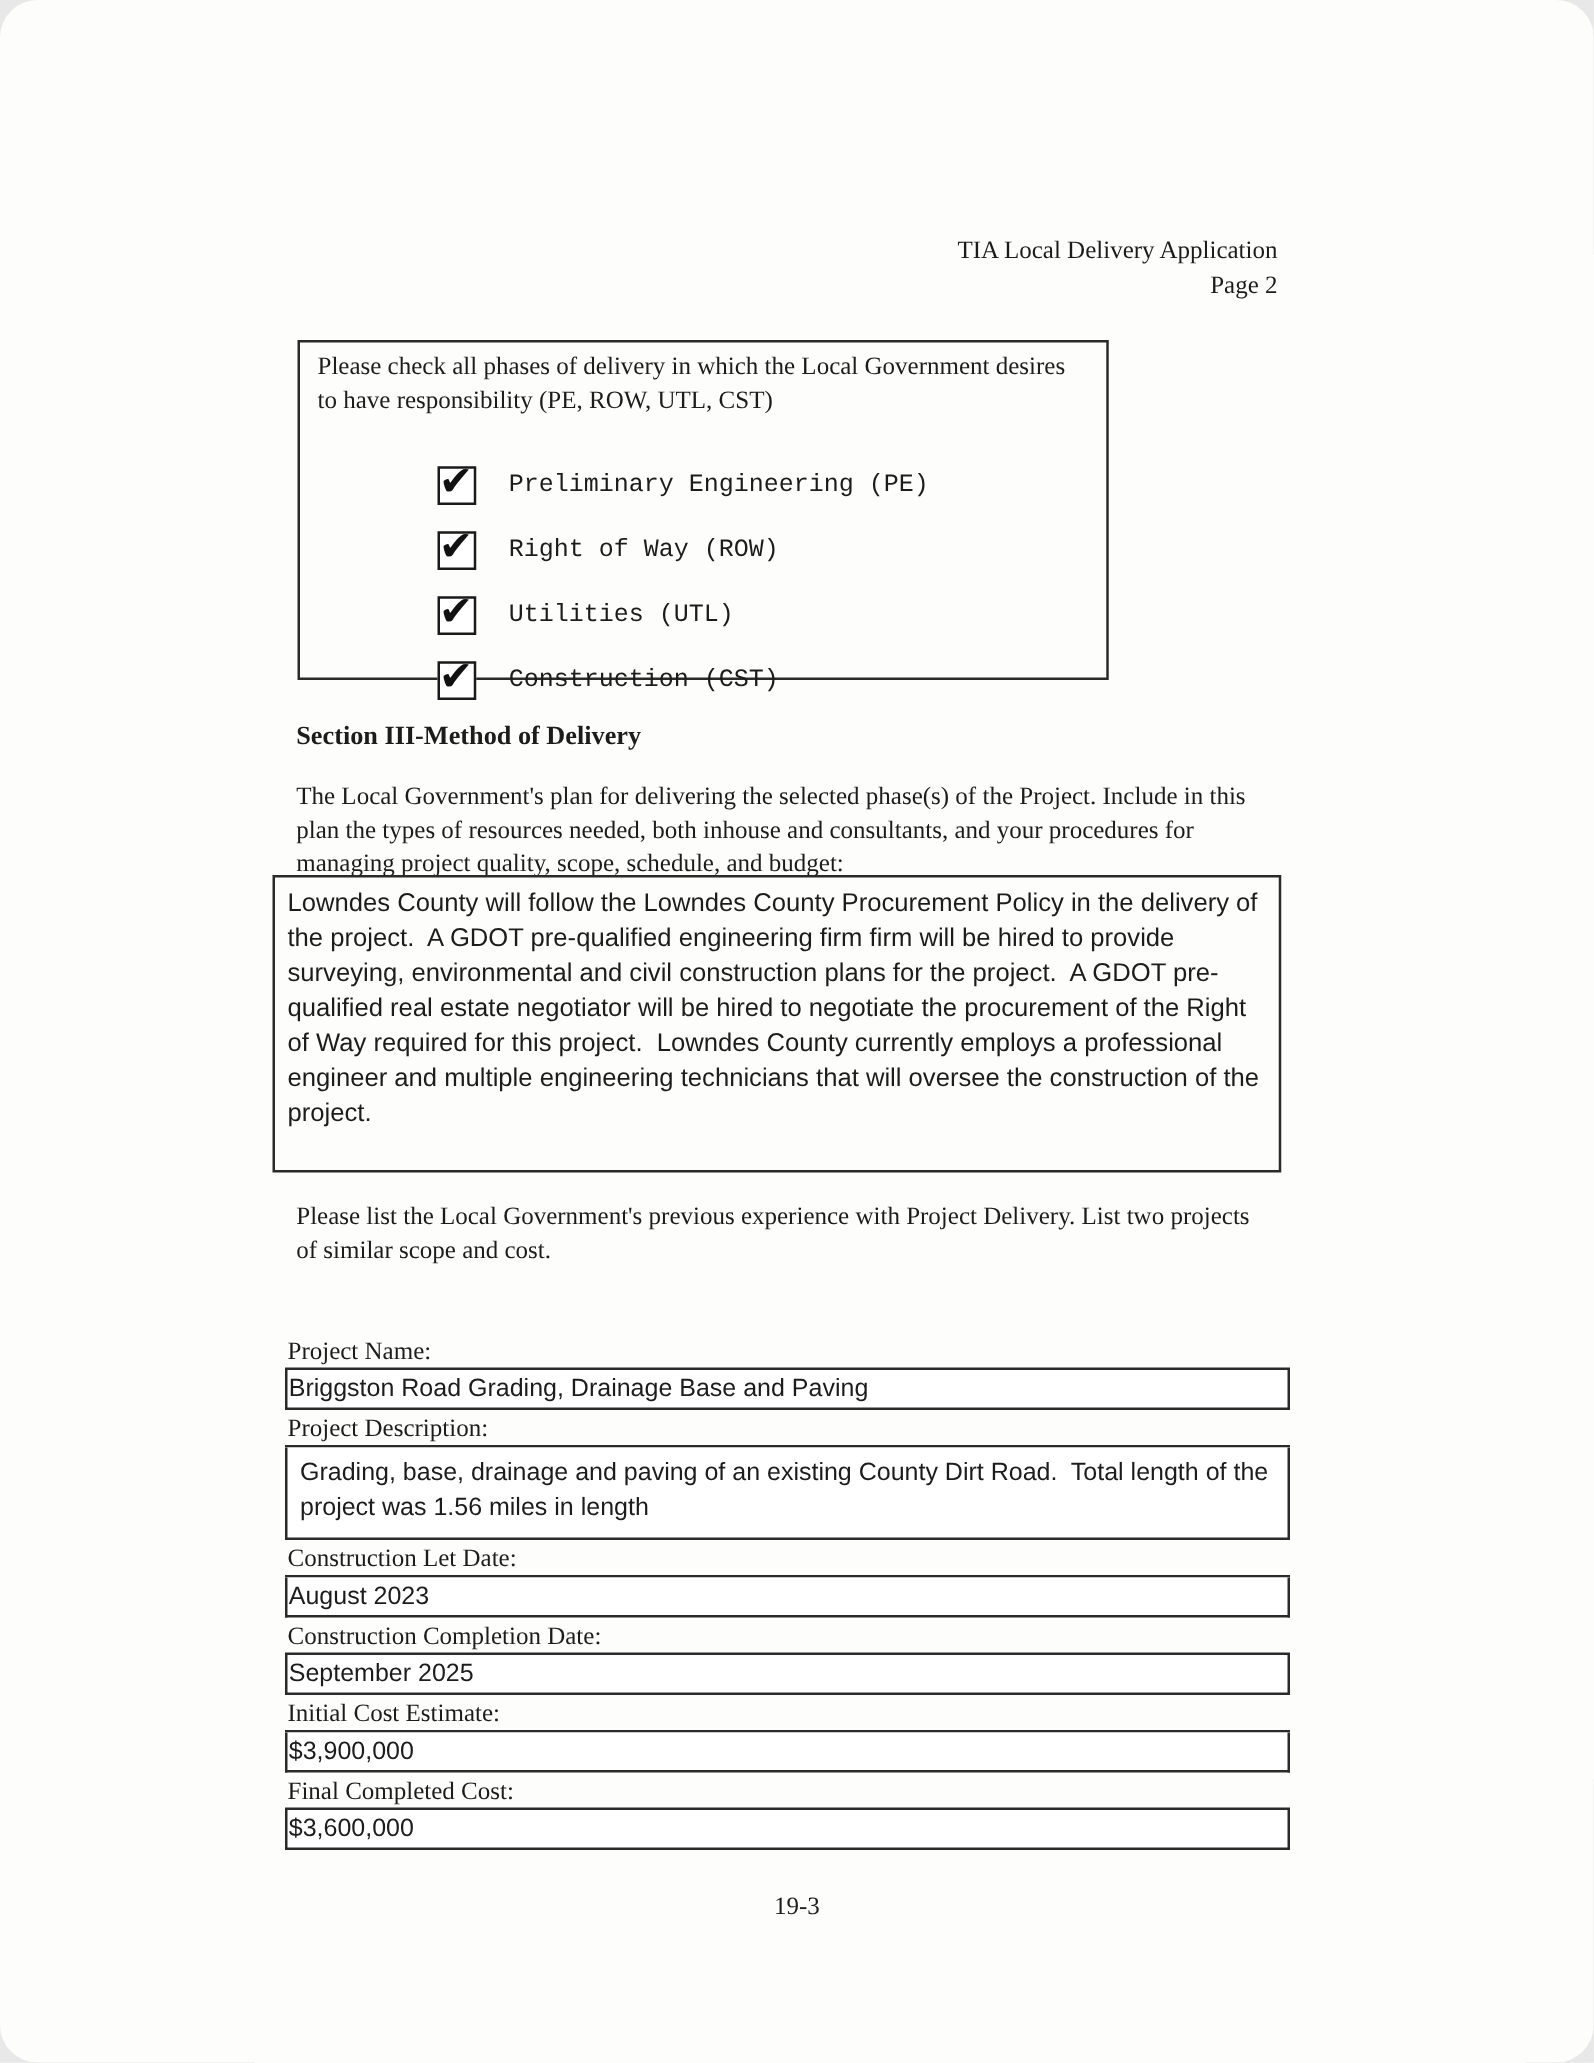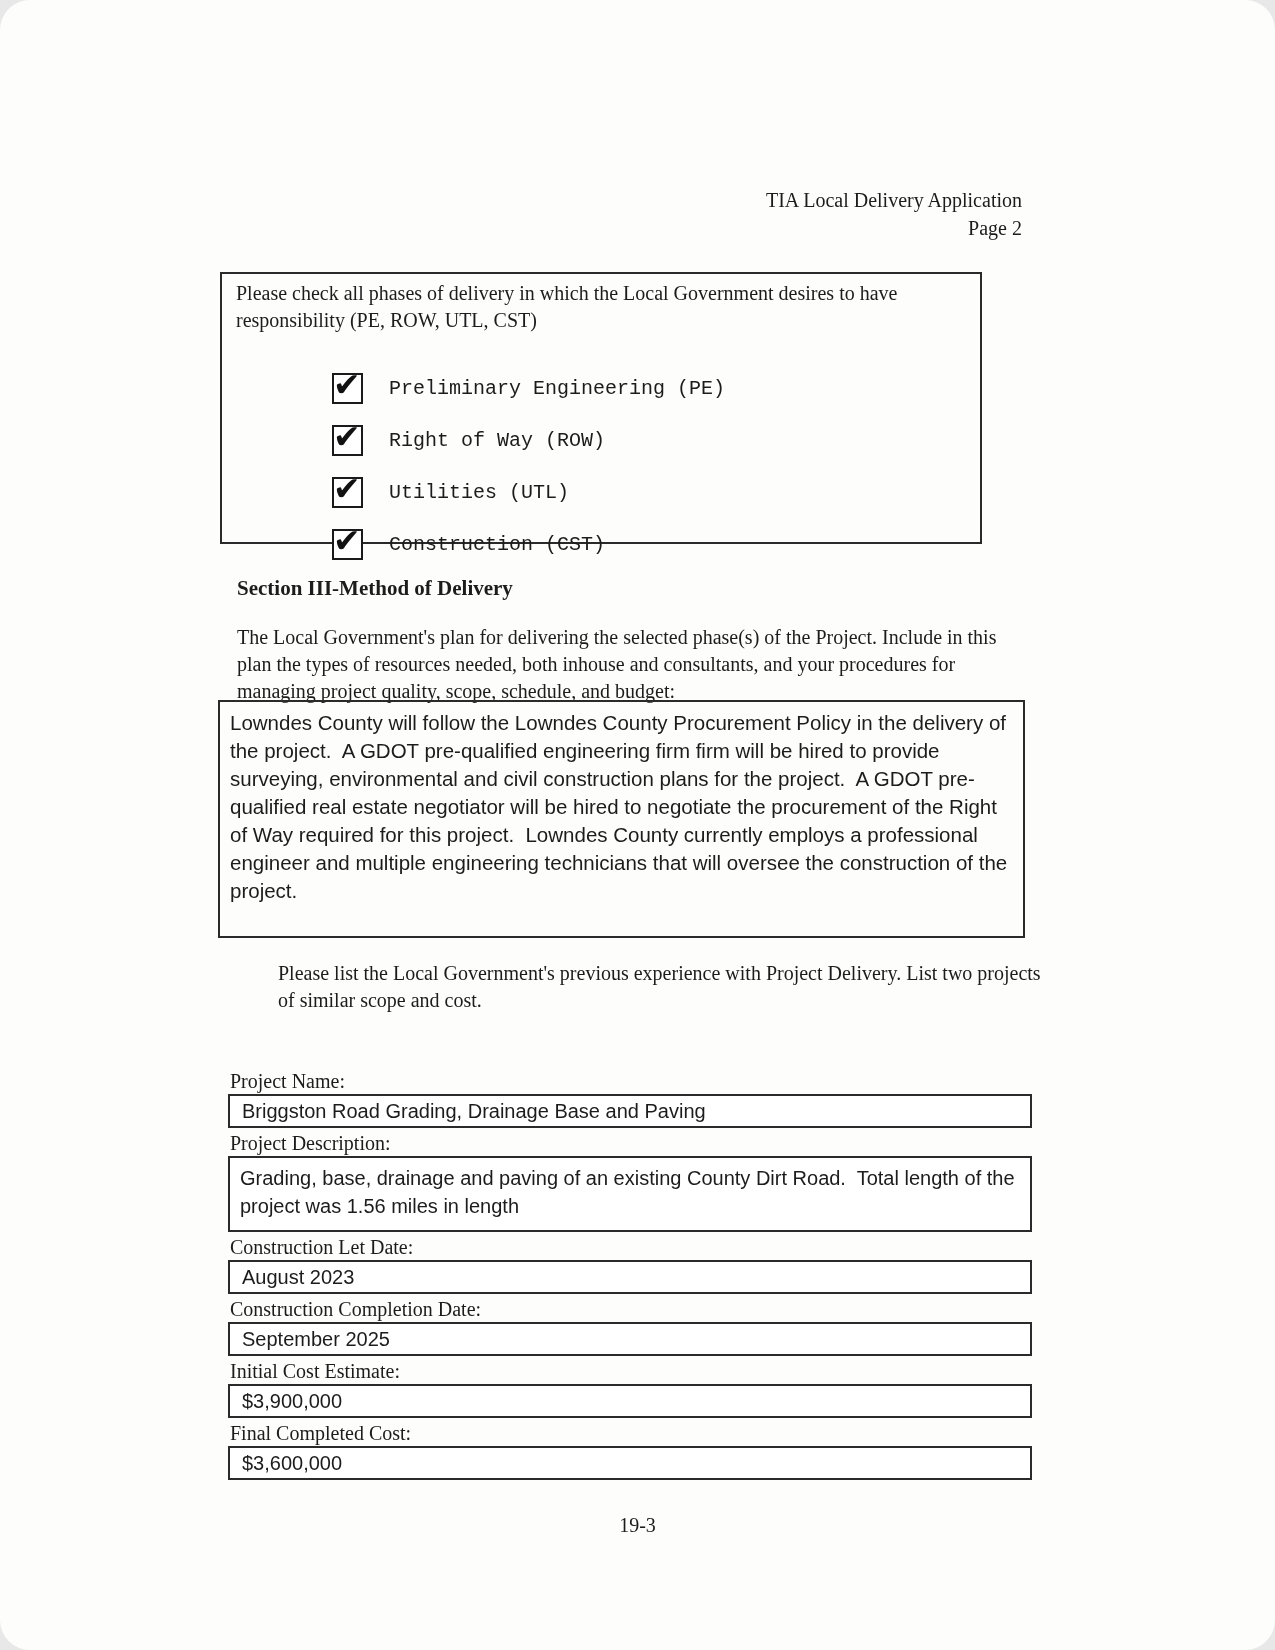--- a/index.html
+++ b/index.html
@@ -12,22 +12,22 @@
     font-family:"Liberation Serif", serif;
     color:#1c1c1c;
     overflow:hidden;
     border-radius:30px;
   }
   .header {
     position:absolute; top:186px; right:253px;
     text-align:right; font-size:20px; line-height:28px;
   }
   .phases-box {
-    position:absolute; left:220px; top:272px;
-    width:762px; height:272px;
+    position:absolute; left:238px; top:272px;
+    width:649px; height:272px;
     border:2px solid #2a2a2a;
     padding:6px 14px;
   }
   .phases-prompt { font-size:20px; line-height:27px; max-width:790px; }
   .phase-row {
     display:flex; align-items:center; gap:26px;
     margin-left:96px; margin-top:20px; height:32px;
   }
   .checkbox {
     width:31px; height:31px; flex:0 0 31px;
@@ -53,38 +53,38 @@
     position:absolute; left:218px; top:700px;
     width:807px; height:238px;
     border:2px solid #2a2a2a;
     padding:7px 10px;
     font-family:"Liberation Sans", sans-serif;
     font-size:20.5px; line-height:28px;
     white-space:pre-wrap;
   }
   .experience-para {
     position:absolute; left:237px; top:960px;
-    width:780px; font-size:20px; line-height:27px;margin-left:41px;
+    width:780px; font-size:20px; line-height:27px;
   }
   .fields {
     position:absolute; left:228px; top:1066px;
     width:804px;
   }
   .field-label {
     font-size:20px; line-height:22px;
     padding:4px 2px 2px 2px;
     border-bottom:2px solid #2a2a2a;
   }
   .field-value {
     border-left:2px solid #2a2a2a;
     border-right:2px solid #2a2a2a;
     border-bottom:2px solid #2a2a2a;
     font-family:"Liberation Sans", sans-serif;
     font-size:20px; line-height:26px;
-    padding:2px 12px;
+    padding:2px 1px;
     min-height:30px;
     background:#fff;
   }
   .field-value.multiline {
     height:74px;
     padding:6px 10px;
     line-height:28px;
     white-space:pre-wrap;
   }
   .footer {

